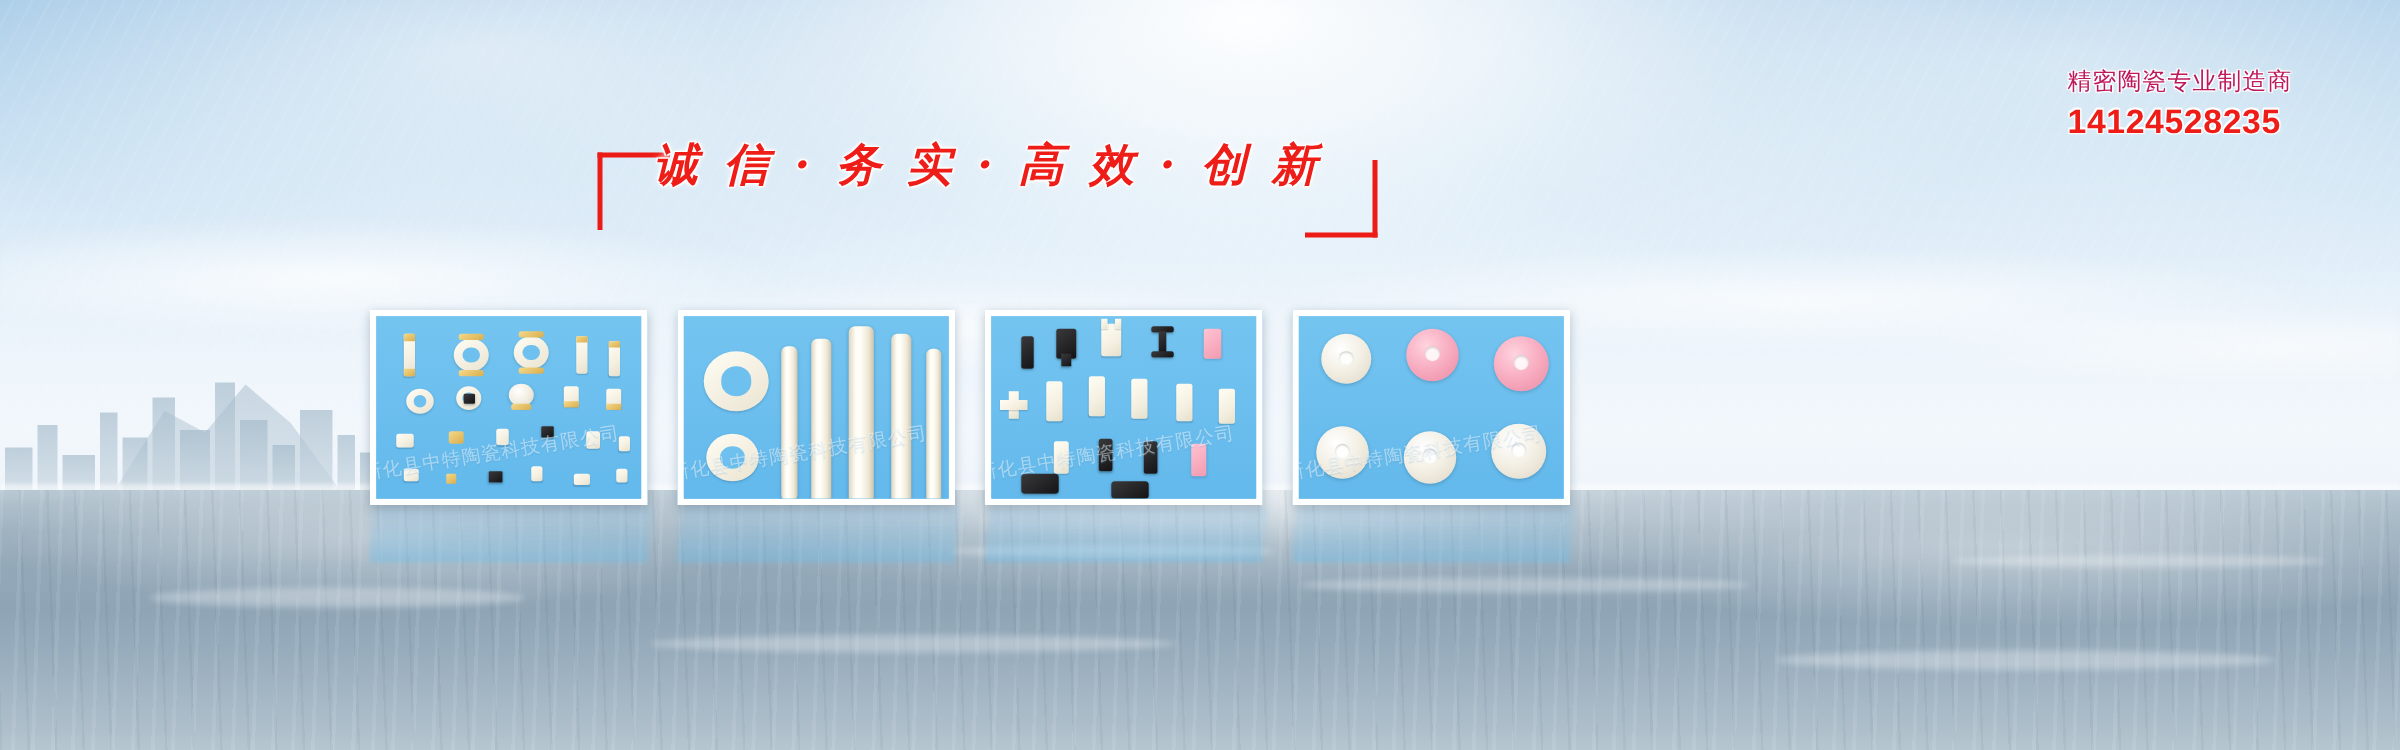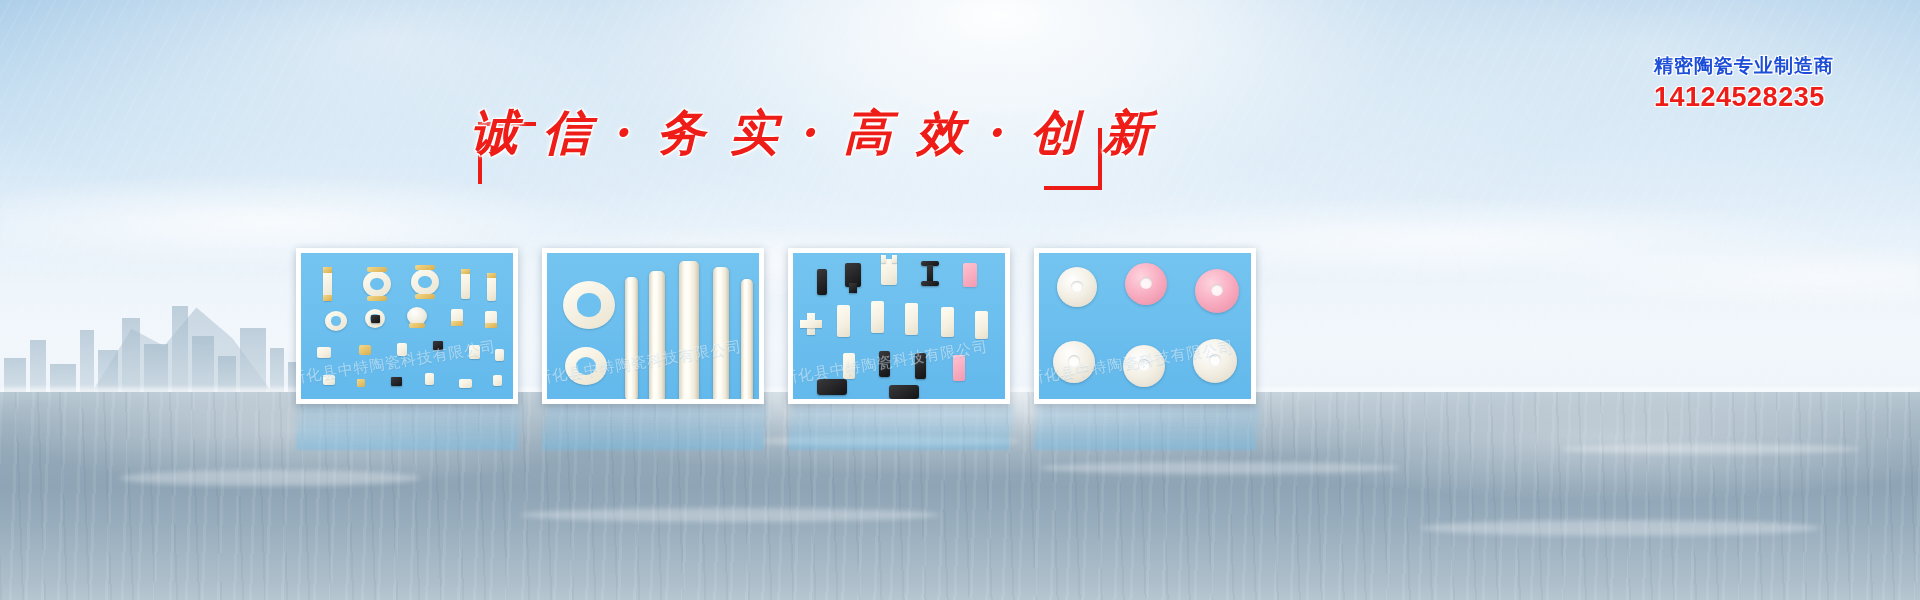--- a/index.html
+++ b/index.html
@@ -129,21 +129,21 @@
     content:""; position:absolute; right:0; bottom:0; width:58px; height:4px; background:#ec1b16;
   }
   .bracket-br::after {
     content:""; position:absolute; right:0; bottom:0; width:4px; height:62px; background:#ec1b16;
   }
 
   .slogan-cn {
     position:absolute; left:0; top:0; width:640px;
     text-align:center;
     font-family:"DejaVu Serif", serif;
-    font-size:48px;
+    font-size:36px;
     font-weight:700;
     font-style:italic;
     letter-spacing:4px;
     color:#ee1d18;
     text-shadow:
       0 0 3px #fff, 0 0 3px #fff, 0 0 6px #fff,
       1px 1px 0 #fff, -1px -1px 0 #fff, 1px -1px 0 #fff, -1px 1px 0 #fff;
     line-height:56px;
     white-space:nowrap;
   }
@@ -161,22 +161,22 @@
   }
 
   
   .contact {
     position:absolute; right:34px; top:52px;
     text-align:left;
     width:232px;
   }
   .contact-title {
     font-family:"DejaVu Sans", sans-serif;
-    font-size:19px; font-weight:700;
-    color:#1d4ed8; letter-spacing:1px;
+    font-size:19px; font-weight:400;
+    color:#be185d; letter-spacing:1px;
     text-shadow:0 0 3px #fff, 1px 1px 0 #fff, -1px -1px 0 #fff, 1px -1px 0 #fff, -1px 1px 0 #fff;
     white-space:nowrap;
     line-height:26px;
   }
   .contact-label {
     margin-top:12px;
     font-family:"DejaVu Sans", sans-serif;
     font-size:18px; font-weight:700;
     color:#e8231a; letter-spacing:.5px;
     text-shadow:0 0 3px #fff, 1px 1px 0 #fff, -1px -1px 0 #fff, 1px -1px 0 #fff, -1px 1px 0 #fff;

